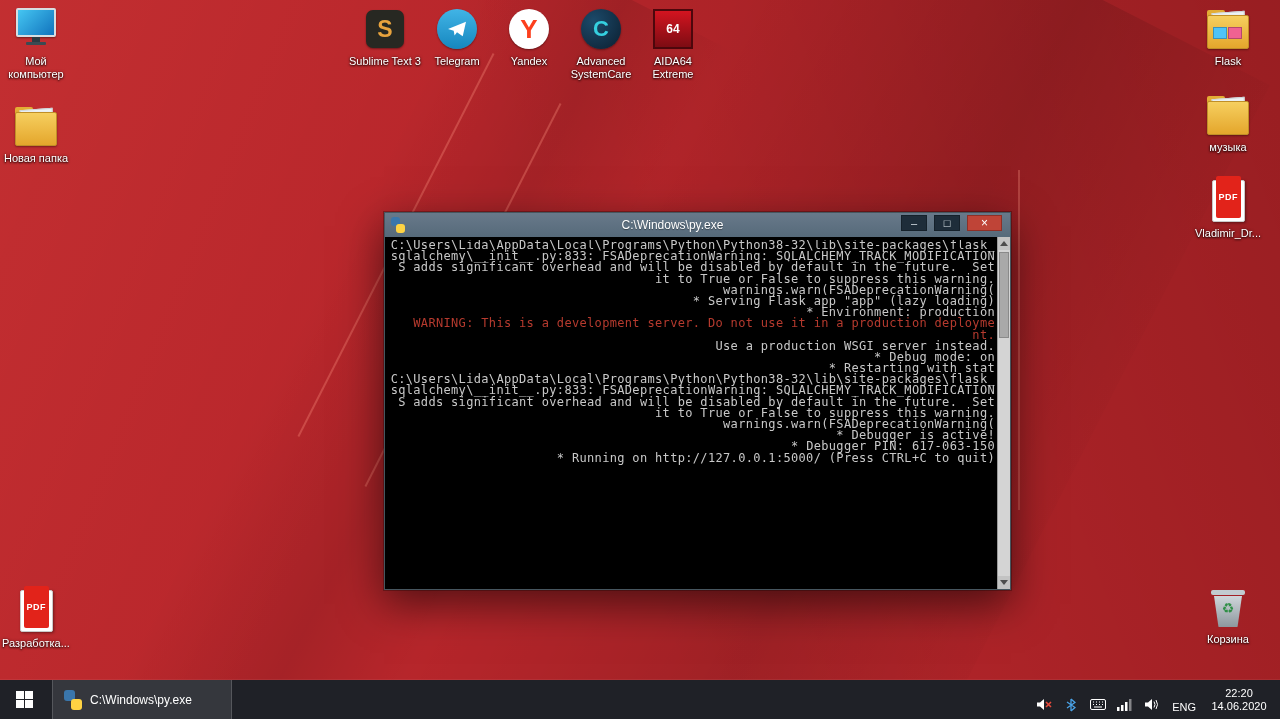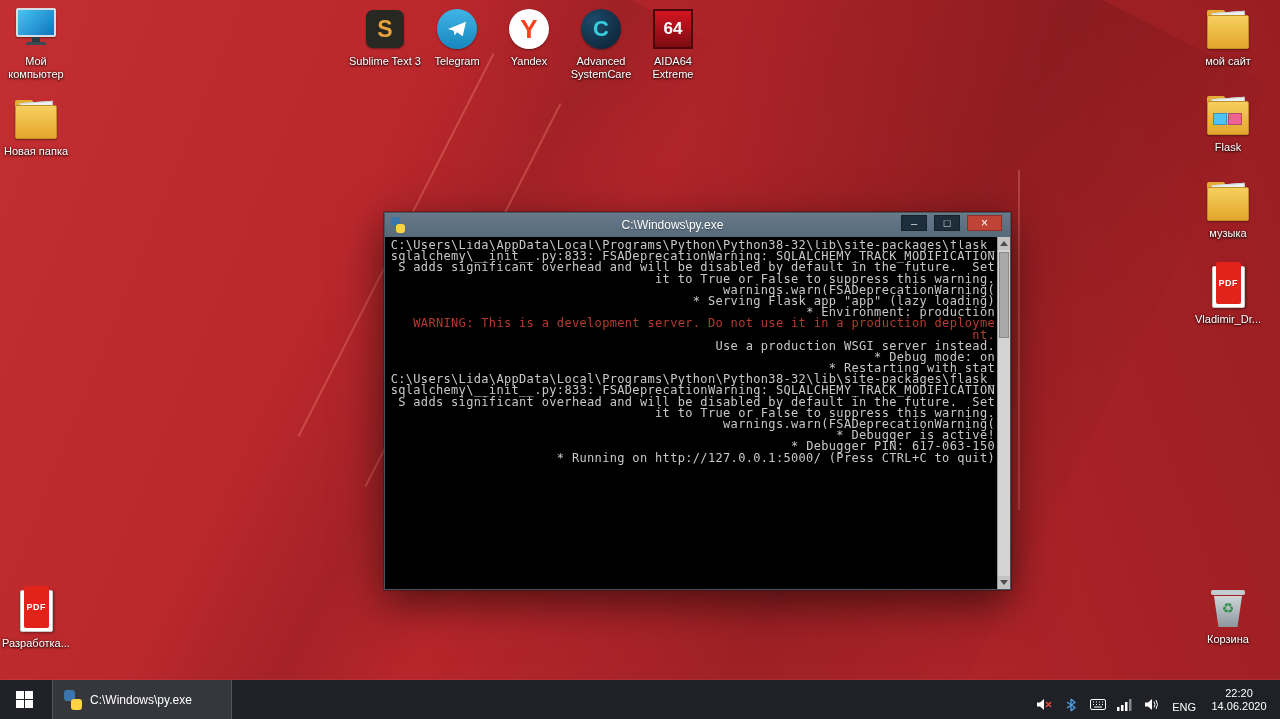--- a/index.html
+++ b/index.html
@@ -16,21 +16,21 @@
   .beam-a{left:270px;top:-60px;width:260px;height:950px;transform:rotate(27deg);
     background:linear-gradient(90deg,rgba(0,0,0,0),rgba(0,0,0,.10) 55%,rgba(0,0,0,0));}
   .beam-b{left:540px;top:-90px;width:520px;height:1050px;transform:rotate(27deg);
     background:linear-gradient(90deg,rgba(0,0,0,0),rgba(0,0,0,.13) 60%,rgba(0,0,0,.02));}
   .ray{position:absolute;width:2px;background:rgba(255,150,130,.32);transform:rotate(27deg);}
   .ray-a{left:395px;top:30px;height:430px;}
   .ray-b{left:462px;top:80px;height:430px;}
   .ray-c{left:1018px;top:170px;height:340px;transform:none;background:rgba(255,160,140,.28);}
 
   
-  .desk-group{position:absolute;display:flex;flex-direction:column;align-items:center;gap:15px;}
+  .desk-group{position:absolute;display:flex;flex-direction:column;align-items:center;gap:22px;}
   .desk-group.row{flex-direction:row;align-items:flex-start;gap:0;}
   #g-left{left:0;top:6px;width:72px;}
   #g-left-bottom{left:0;top:588px;width:72px;}
   #g-top{left:349px;top:6px;}
   #g-right{left:1192px;top:6px;width:72px;gap:24px;}
   #g-right-bottom{left:1192px;top:584px;width:72px;}
   .desk-icon{width:72px;display:flex;flex-direction:column;align-items:center;cursor:pointer;}
   .desk-icon .ico{height:46px;display:flex;align-items:center;justify-content:center;position:relative;}
   .desk-icon .lbl{margin-top:3px;font-size:11px;line-height:13px;color:#fff;text-align:center;
     max-width:72px;text-shadow:0 1px 2px rgba(0,0,0,.9),0 0 3px rgba(0,0,0,.55);}
@@ -64,21 +64,21 @@
     justify-content:center;color:#e8a33d;font-weight:bold;font-size:23px;box-shadow:0 1px 2px rgba(0,0,0,.4);}
   .tg{width:40px;height:40px;border-radius:50%;display:flex;align-items:center;justify-content:center;
     background:linear-gradient(180deg,#41b4e6,#1687bf);box-shadow:0 1px 2px rgba(0,0,0,.4);}
   .ya{width:40px;height:40px;border-radius:50%;background:#fff;display:flex;align-items:center;
     justify-content:center;color:#fc3f1d;font-weight:bold;font-size:26px;box-shadow:0 1px 2px rgba(0,0,0,.4);}
   .asc{width:40px;height:40px;border-radius:50%;display:flex;align-items:center;justify-content:center;
     background:radial-gradient(circle at 32% 30%,#1c4a6a,#0c1f30);color:#35d0e0;font-weight:bold;
     font-size:22px;box-shadow:0 1px 2px rgba(0,0,0,.4);}
   .aida{width:40px;height:40px;display:flex;align-items:center;justify-content:center;
     background:linear-gradient(180deg,#d31420,#7d0c13);border:2px solid #4d070c;box-sizing:border-box;
-    color:#fff;font-weight:bold;font-size:17px;}
+    color:#fff;font-weight:bold;font-size:12px;}
   .bin{position:relative;width:34px;height:42px;}
   .bin-lid{position:absolute;left:0;top:4px;width:34px;height:5px;background:#c2cbd0;border-radius:2px;}
   .bin-body{position:absolute;left:3px;top:10px;width:28px;height:31px;border-radius:0 0 5px 5px;
     background:linear-gradient(180deg,#cfd6da,#8d979e);
     clip-path:polygon(0 0,100% 0,84% 100%,16% 100%);}
   .bin-sym{position:absolute;left:0;right:0;top:14px;text-align:center;color:#2f8f46;font-size:14px;}
   .bin-sym::after{content:"♻";}
 
   
   .win{position:absolute;left:384px;top:212px;width:627px;height:378px;background:var(--console-bg,#000);
@@ -208,30 +208,20 @@
         <div class="lbl">AIDA64 Extreme</div>
       </div>
     </div>
   <div class="desk-group" id="g-right">
       <div class="desk-icon">
         <div class="ico">
           <div class="fold">
             <div class="fold-tab"></div>
             <div class="fold-paper"></div>
             <div class="fold-body"></div>
-          </div>
-        </div>
-        <div class="lbl">мой сайт</div>
-      </div>
-      <div class="desk-icon">
-        <div class="ico">
-          <div class="fold">
-            <div class="fold-tab"></div>
-            <div class="fold-paper"></div>
-            <div class="fold-body"></div>
             <div class="chip chip-a"></div>
             <div class="chip chip-b"></div>
           </div>
         </div>
         <div class="lbl">Flask</div>
       </div>
       <div class="desk-icon">
         <div class="ico">
           <div class="fold">
             <div class="fold-tab"></div>

